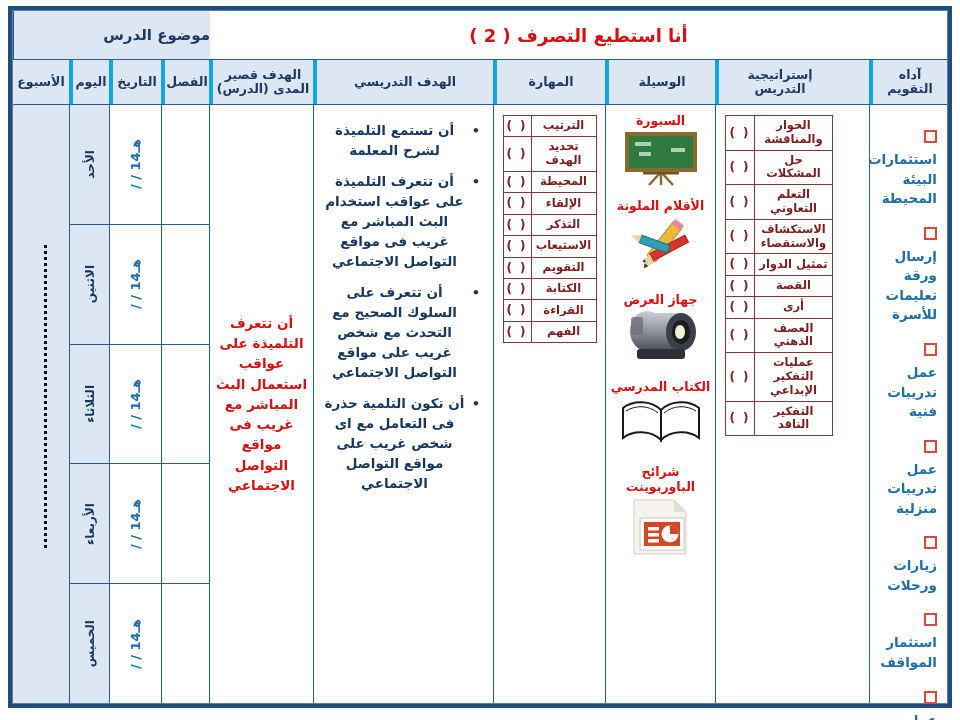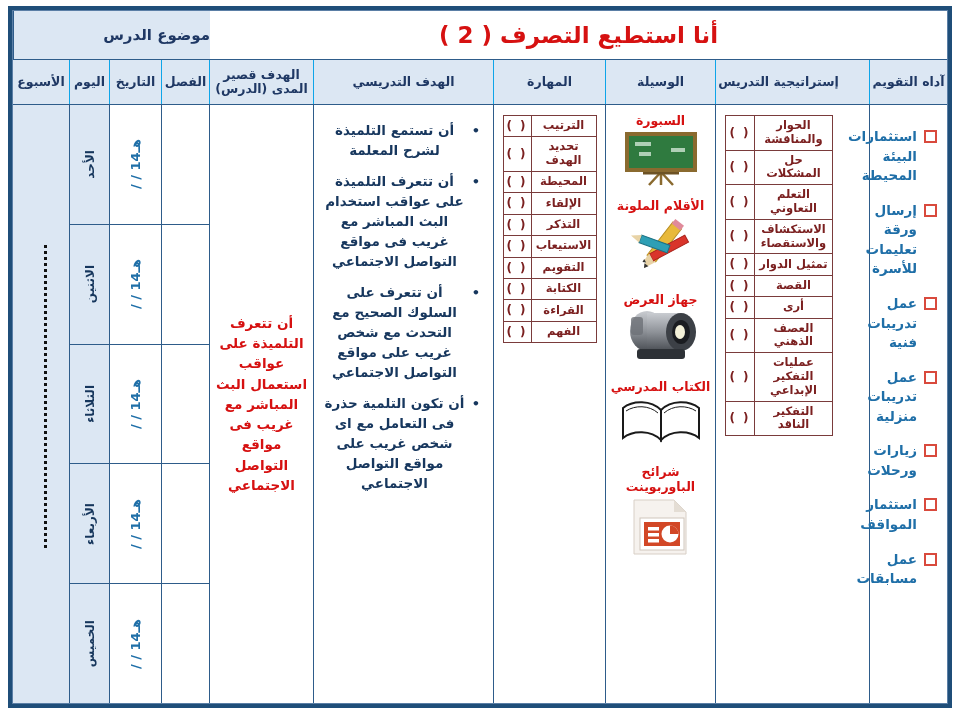--- a/index.html
+++ b/index.html
@@ -56,41 +56,41 @@
     color: #1f3864;
   }
   .title-main-cell {
     flex: 1 1 auto;
     background: #ffffff;
     display: flex;
     align-items: center;
     justify-content: center;
   }
   .title-main-cell span {
-    font-size: 23px;
+    font-size: 18px;
     font-weight: bold;
     color: #d61111;
     letter-spacing: 0.2px;
   }
 
   
   .head-row {
     display: flex;
     flex-direction: row;
     height: 44px;
     flex: 0 0 44px;
     background: #dce7f3;
     border-bottom: 1px solid #2e5c8a;
   }
   .head-cell {
     display: flex;
     align-items: center;
     justify-content: center;
     text-align: center;
-    border-left: 1px solid #0ea5e9;
+    border-left: 4px solid #0ea5e9;
     font-size: 12.5px;
     font-weight: bold;
     color: #1f3864;
     box-sizing: border-box;
     padding: 0 2px;
     line-height: 1.15;
   }
   .head-cell:last-child { border-left: none; }
 
   
@@ -271,21 +271,21 @@
     text-align: center;
     line-height: 1.25;
     margin-bottom: 1px;
   }
   .media-art { display: block; }
 
   
   .assess-col { padding: 22px 10px 6px 8px; }
   .assess-item {
     display: flex;
-    flex-direction: row;
+    flex-direction: column;
     align-items: flex-start;
     margin-bottom: 15px;
     gap: 7px;
   }
   .assess-box {
     flex: 0 0 13px;
     width: 13px;
     height: 13px;
     margin-top: 3px;
     box-sizing: border-box;

